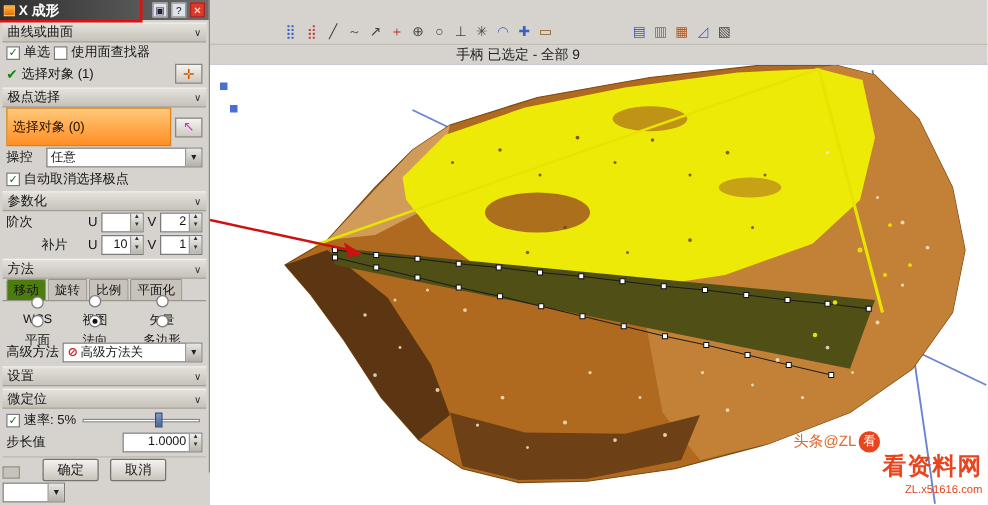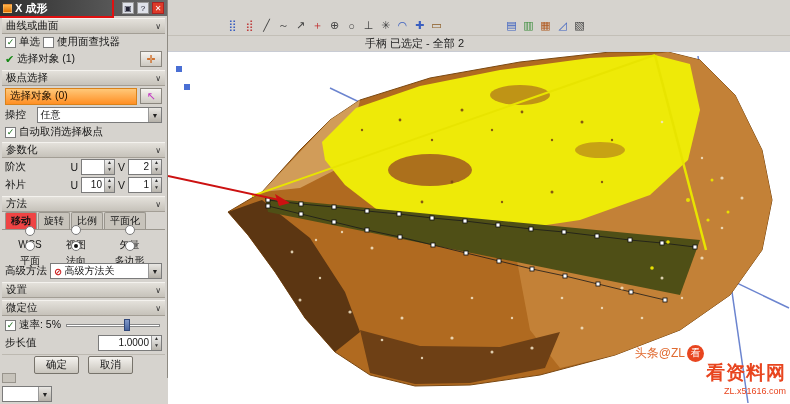--- a/index.html
+++ b/index.html
@@ -24,35 +24,35 @@
         border-top:1px solid #f4f2ee;border-bottom:1px solid #a39e95;
         display:flex;align-items:center;justify-content:space-between;padding:0 4px;font-size:10.5px;}
   .chev{font-size:8px;color:#333;}
   .row{display:flex;align-items:center;padding:0 3px;gap:3px;font-size:10.5px;}
   .sp{flex:1;}
   .cb{width:11px;height:11px;flex:0 0 11px;background:#fff;border:1px solid #7b7b7b;
       display:inline-flex;align-items:center;justify-content:center;font-size:9px;line-height:1;color:#1b6e1b;}
   .gcheck{color:#148814;font-weight:bold;font-size:11px;}
   .sbtn{width:22px;height:16px;flex:0 0 22px;display:inline-flex;align-items:center;justify-content:center;
         background:linear-gradient(#f6f4f0,#cdc9c1);border:1px solid #8a867e;font-size:11px;}
-  .orange{flex:1;height:17px;display:flex;align-items:center;padding:0 4px;
+  .orange{flex:1;height:31px;display:flex;align-items:center;padding:0 4px;
           background:linear-gradient(#ffc879,#ff8f24);border:1px solid #d9821a;color:#201000;}
   .combo{display:inline-flex;height:16px;border:1px solid #7b7b7b;background:#fff;align-items:center;}
   .combo-val{flex:1;padding:0 3px;font-size:10px;white-space:nowrap;overflow:hidden;display:flex;align-items:center;gap:2px;}
   .combo-arrow{width:13px;height:100%;display:flex;align-items:center;justify-content:center;font-size:7px;
                background:linear-gradient(#e9e7e3,#b4b0a8);border-left:1px solid #999;color:#222;}
   .noicon{color:#cc1f1f;font-weight:bold;font-size:10px;}
   .spin{display:inline-flex;height:16px;border:1px solid #7b7b7b;background:#fff;}
   .spin-val{width:22px;font-size:10px;padding:1px 2px;text-align:right;}
   .spin-btns{width:10px;display:flex;flex-direction:column;border-left:1px solid #999;background:linear-gradient(#eee,#b8b4ac);}
   .spin-btns i{flex:1;font-size:5px;line-height:5px;text-align:center;font-style:normal;color:#333;}
   .tabs{flex:0 0 17px;display:flex;align-items:flex-end;padding:0 3px;border-bottom:1px solid #9a968e;}
   .tab{padding:1px 5px;font-size:10px;border:1px solid #99958d;border-bottom:none;background:#c7c3bb;
        margin-right:1px;border-radius:2px 2px 0 0;}
-  .tab.active{background:#ef4444;font-weight:bold;}
+  .tab.active{background:#4d7c0f;font-weight:normal;}
   .radios{flex:0 0 32px;display:grid;grid-template-columns:46px 46px 1fr;grid-auto-rows:16px;
           align-items:center;padding:0 5px;font-size:10px;}
   .ropt{display:flex;align-items:center;gap:3px;flex-direction:column;}
   .rd{width:10px;height:10px;border-radius:50%;background:#fff;border:1px solid #7b7b7b;position:relative;flex:0 0 10px;}
   .rd.sel::after{content:"";position:absolute;left:2px;top:2px;width:4px;height:4px;border-radius:50%;background:#111;}
   .slider{position:relative;flex:1;height:14px;margin:0 2px;}
   .slider .track{position:absolute;left:0;right:0;top:6px;height:3px;background:#fff;border:1px solid #888;}
   .slider .thumb{position:absolute;left:62%;top:1px;width:6px;height:12px;
                  background:linear-gradient(#8199c9,#49659f);border:1px solid #31487a;}
   .btnrow{flex:0 0 20px;display:flex;align-items:center;justify-content:center;gap:9px;border-top:1px solid #bdb9b1;margin-top:2px;}
@@ -158,21 +158,21 @@
       </span>
       <span>V</span>
       <span class="spin">
         <span class="spin-val">2</span>
         <span class="spin-btns">
             <i>▲</i>
             <i>▼</i>
           </span>
       </span>
     </div>
-    <div class="row" style="flex:0 0 18px;">
+    <div class="row" style="flex:0 0 18px;margin-left:28px;">
       <span style="width:30px;">补片</span>
       <span class="sp"></span>
       <span>U</span>
       <span class="spin">
         <span class="spin-val">10</span>
         <span class="spin-btns">
             <i>▲</i>
             <i>▼</i>
           </span>
       </span>
@@ -285,21 +285,21 @@
   <span class="ti">✚</span>
   <span class="ti">▭</span>
   <span class="ti">▤</span>
   <span class="ti">▥</span>
   <span class="ti">▦</span>
   <span class="ti">◿</span>
   <span class="ti">▧</span>
 </div>
 
 <div id="statusbar">
-  <span>手柄 已选定 - 全部 2</span>
+  <span>手柄 已选定 - 全部 9</span>
 </div>
 
 <svg id="viewport" viewBox="168 52 622 352" width="622" height="352" xmlns="http://www.w3.org/2000/svg">
   <rect x="168" y="52" width="622" height="352" fill="#ffffff"></rect>
 
   <g>
     <line x1="330" y1="88" x2="789" y2="308" stroke="#6b84cf" stroke-width="1.5"></line>
     <line x1="698" y1="56" x2="748" y2="403" stroke="#6b84cf" stroke-width="1.5"></line>
   </g>
 

